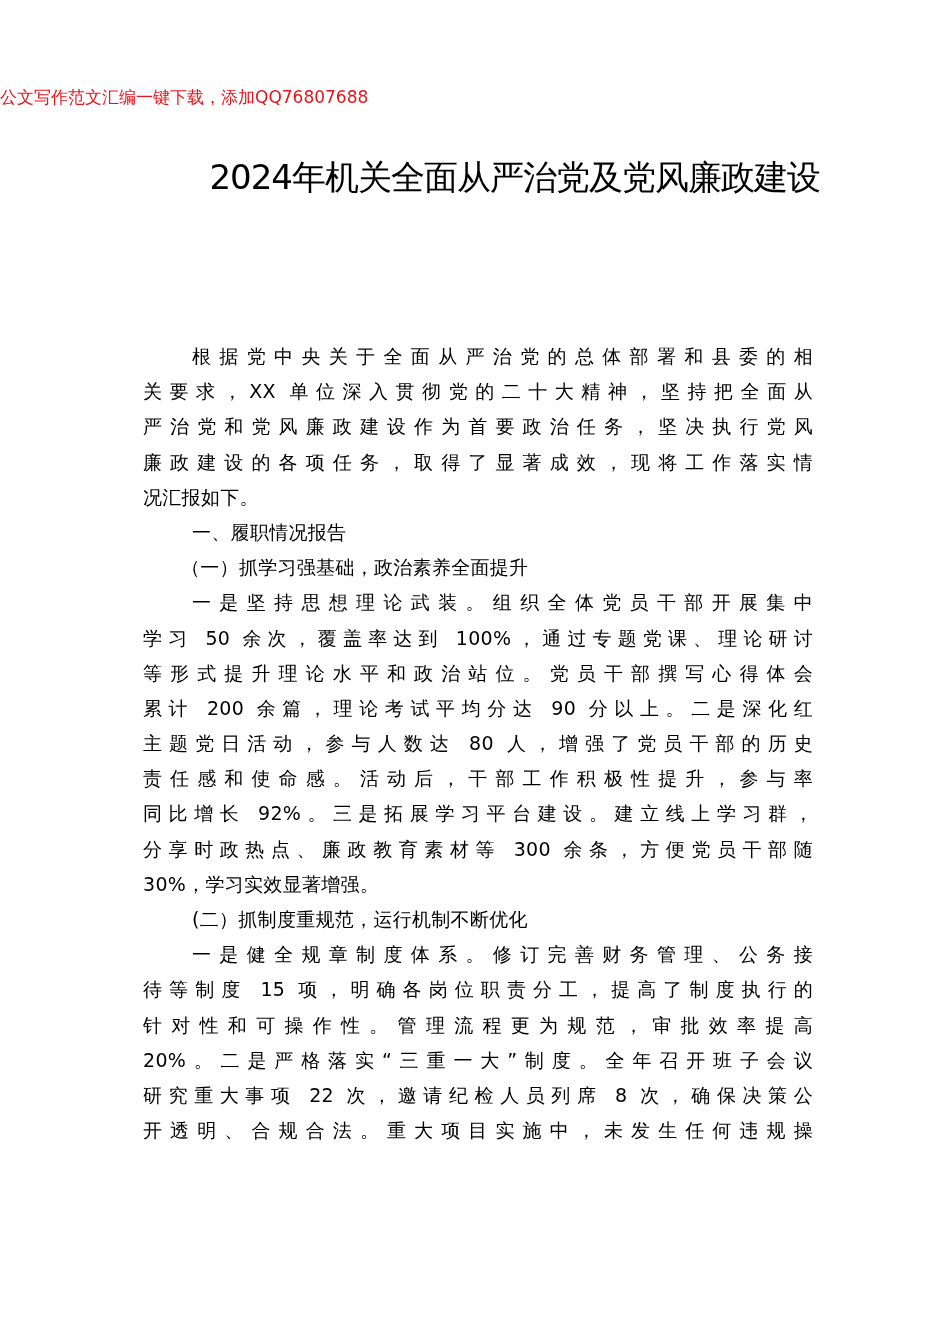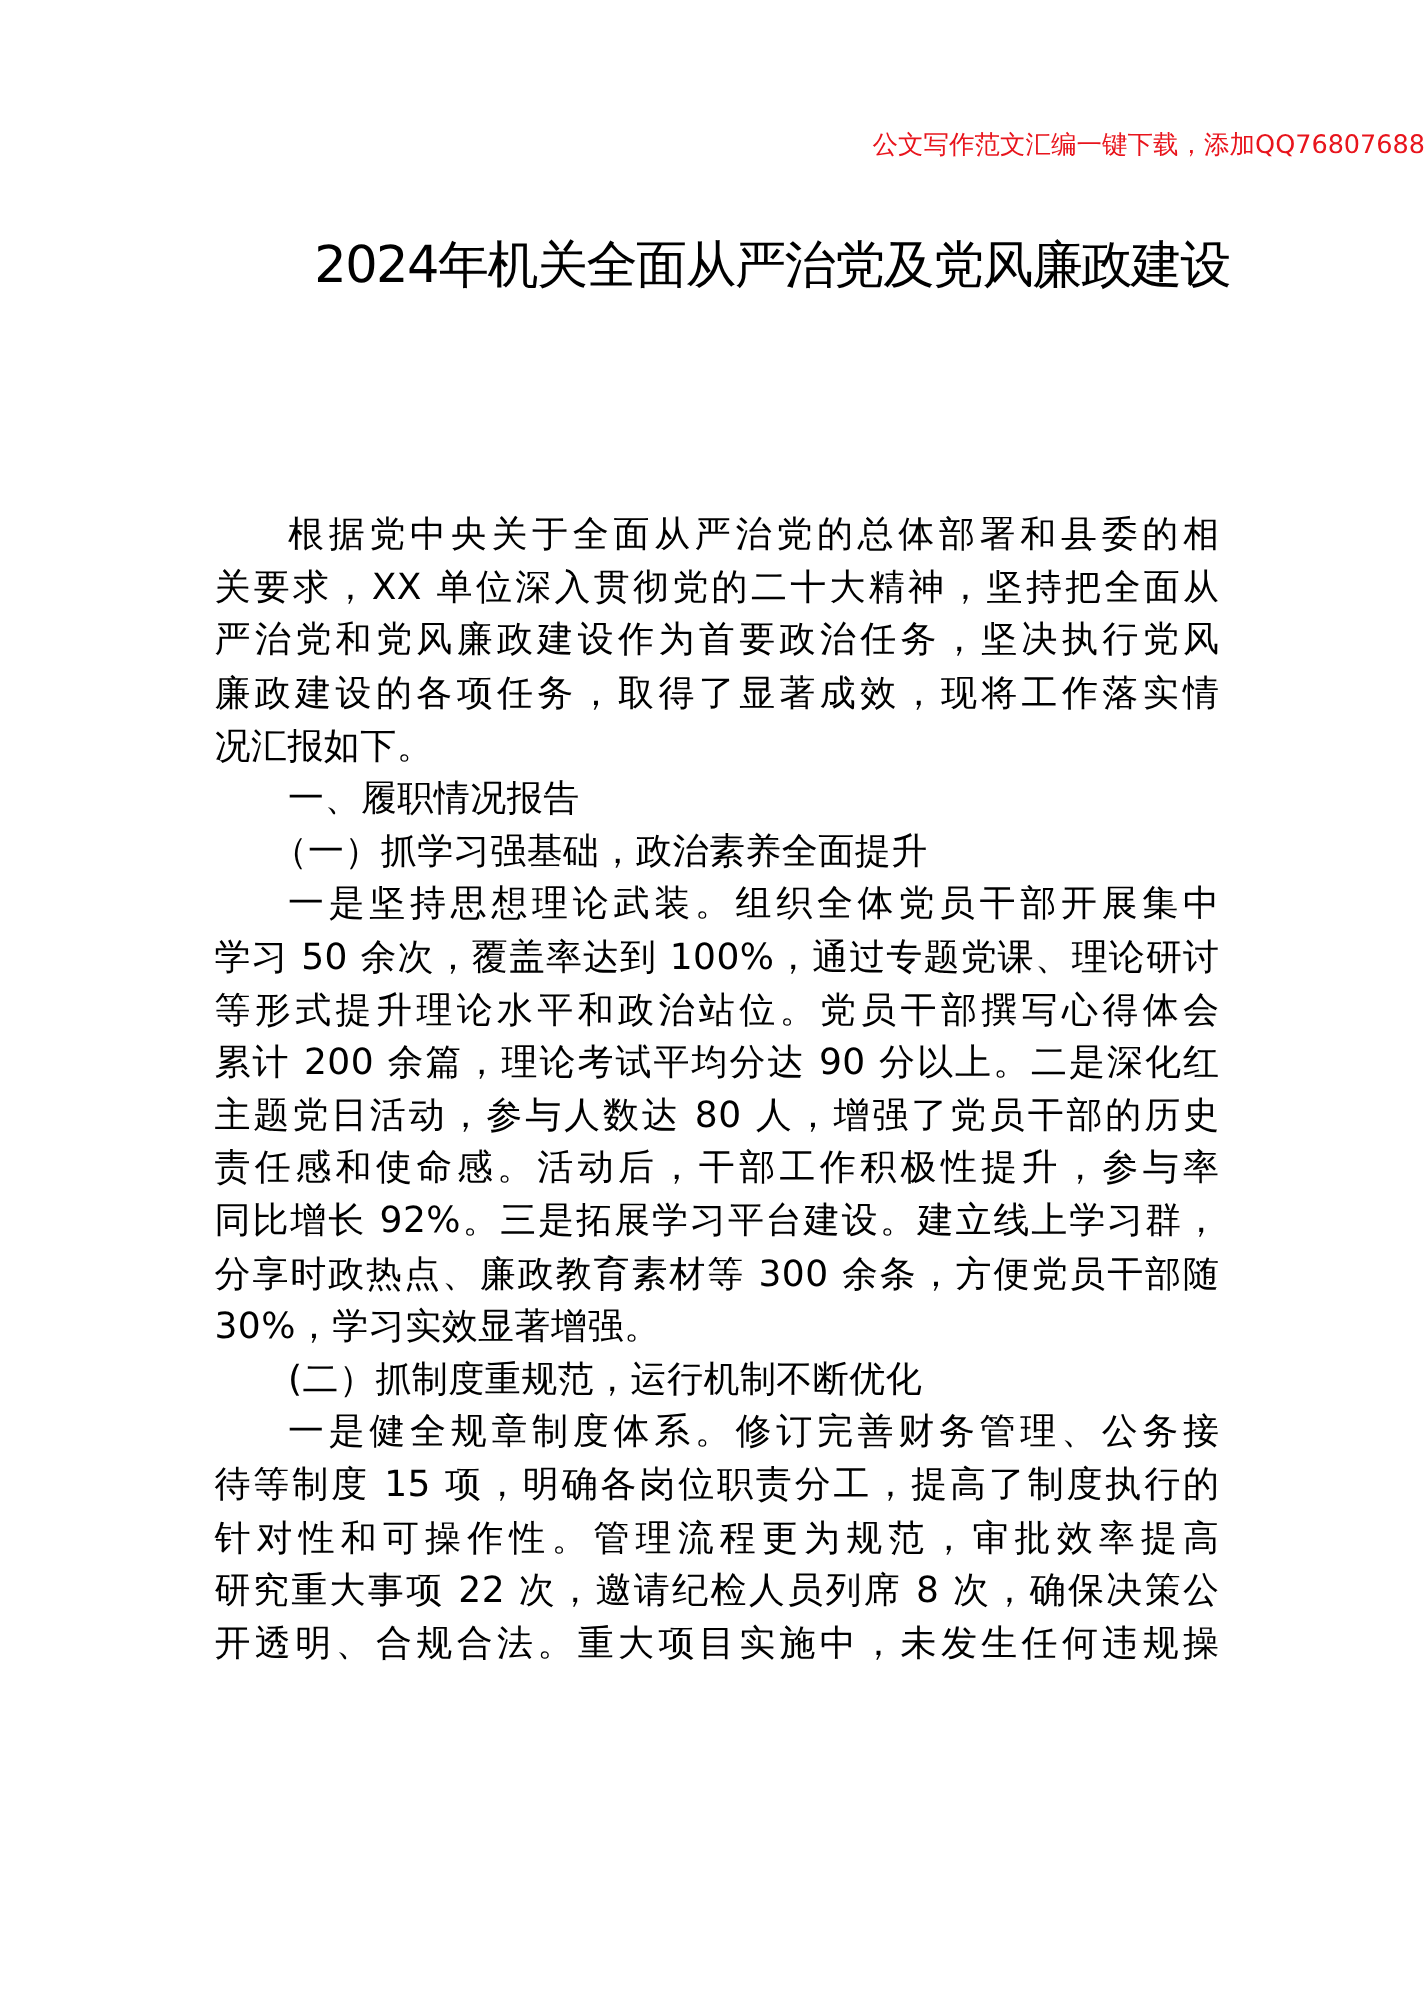--- a/index.html
+++ b/index.html
@@ -21,21 +21,21 @@
       top: 0;
       width: 950px;
       height: 1344px;
       background: #ffffff;
     }
     .watermark {
       position: absolute;
       top: 84px;
       left: 0;
       width: 950px;
-      text-align: right;
+      text-align: left;
       font-size: 17px;
       line-height: 26px;
       color: #e8141c;
       letter-spacing: 0px;
     }
     .title {
       position: absolute;
       left: 140px;
       width: 680px;
       text-align: center;
@@ -48,21 +48,21 @@
     }
     .title-line1 { top: 155px; letter-spacing: -1px; text-align: right; }
     .title-line2 { top: 250px; }
     .body-text {
       position: absolute;
       left: 143px;
       top: 339px;
       width: 670px;
     }
     .para {
-      font-size: 24px;
+      font-size: 19px;
       line-height: 35.2px;
       margin: 0;
       text-align: justify;
       text-align-last: left;
       letter-spacing: 0.3px;
       color: #000000;
     }
     .line {
       display: block;
       white-space: nowrap;
@@ -120,18 +120,19 @@
     </div>
 
     <div class="para">
       <span class="line last first-indent">(二）抓制度重规范，运行机制不断优化</span>
     </div>
 
     <div class="para">
       <span class="line first-indent">一是健全规章制度体系。修订完善财务管理、公务接</span>
       <span class="line">待等制度 15 项，明确各岗位职责分工，提高了制度执行的</span>
       <span class="line">针对性和可操作性。管理流程更为规范，审批效率提高</span>
+      <span class="line">20%。二是严格落实“三重一大”制度。全年召开班子会议</span>
       <span class="line">研究重大事项 22 次，邀请纪检人员列席 8 次，确保决策公</span>
       <span class="line">开透明、合规合法。重大项目实施中，未发生任何违规操</span>
     </div>
 
   </div>
 </div>
 
 </body></html>

